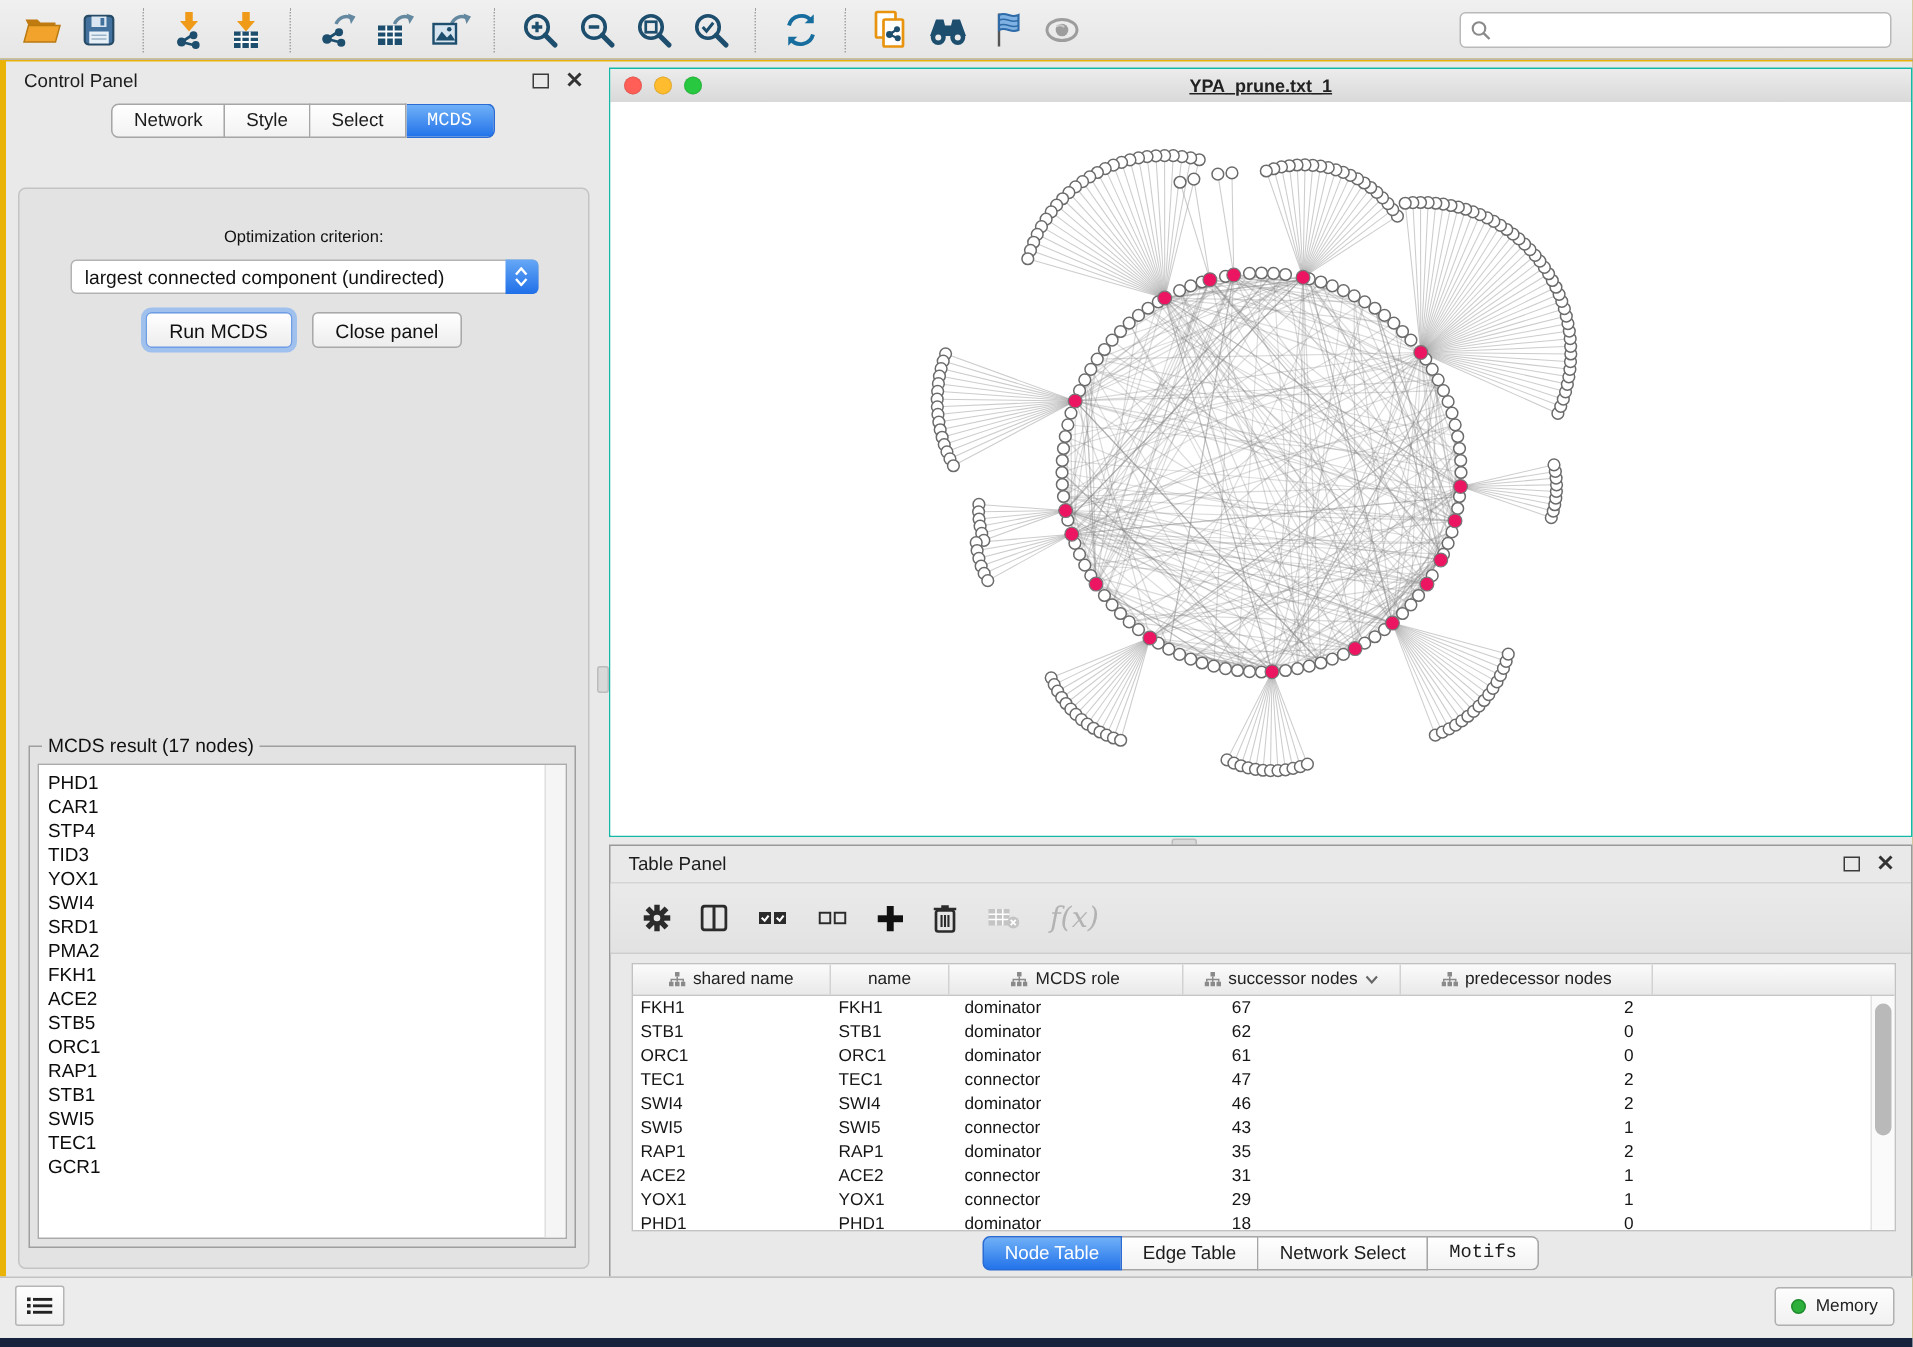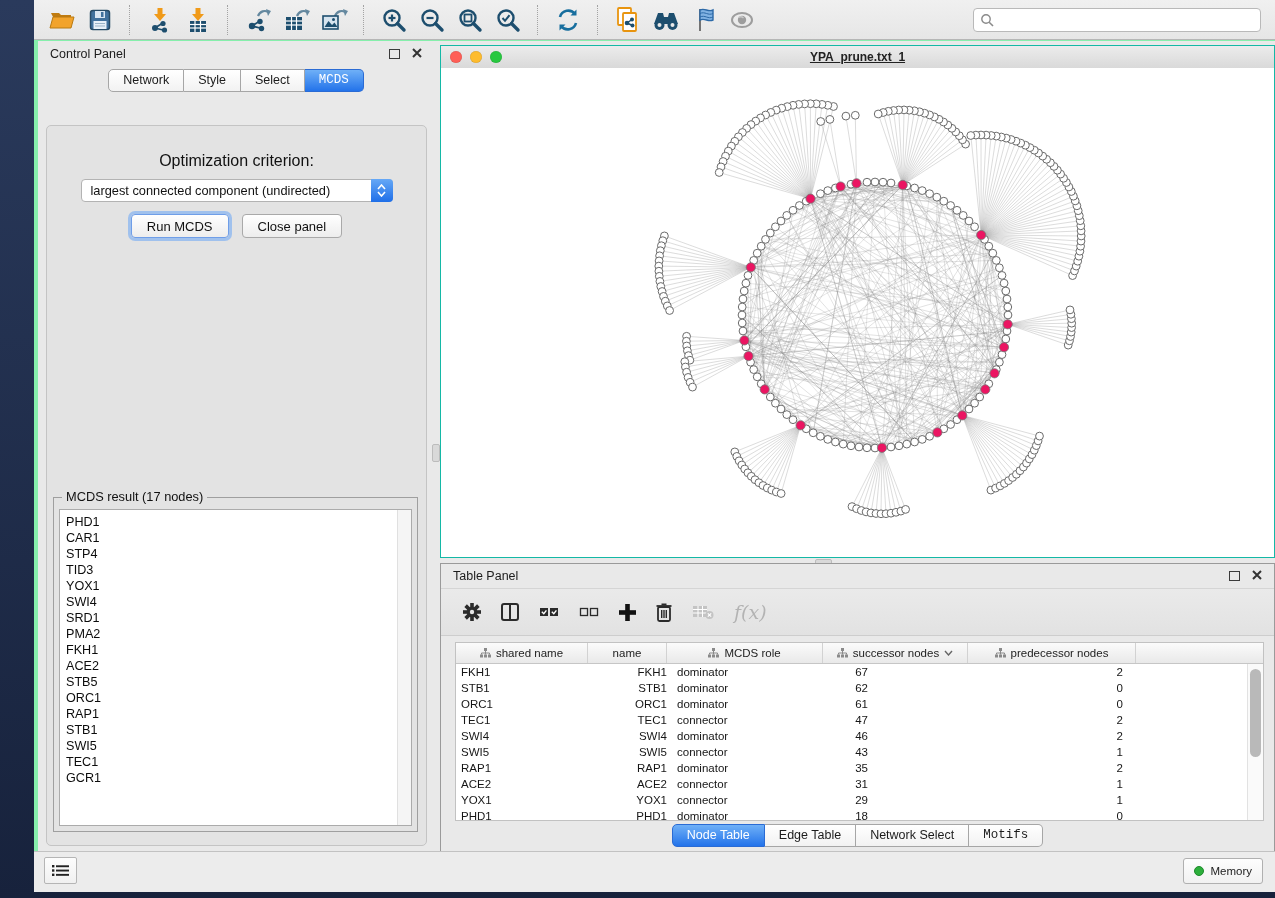--- a/index.html
+++ b/index.html
@@ -2,21 +2,21 @@
 <html><head>
 <meta charset="utf-8">
 <style>
   html,body{margin:0;padding:0;}
   body{
     width:1275px;height:898px;overflow:hidden;position:relative;
     background:linear-gradient(180deg,#2a3a5c,#17223c);
     font-family:"Liberation Sans","DejaVu Sans",sans-serif;
     -webkit-font-smoothing:antialiased;color:#222;
   }
-  .app{position:absolute;left:0;top:0;right:0;bottom:6px;background:#86efac;margin-left:34px;}
+  .app{position:absolute;left:0;top:0;right:0;bottom:6px;background:#eab308;}
   
   .toolbar{position:absolute;left:0;top:0;right:0;height:40px;
     background:linear-gradient(#f0f0f0,#e6e6e6);border-bottom:1px solid #b6b6b6;
     display:flex;align-items:center;padding:0 12px;box-sizing:border-box;gap:6px;}
   .tb-btn{width:32px;height:32px;display:flex;align-items:center;justify-content:center;flex:0 0 auto;}
   .tb-btn svg{display:block;}
   .tb-sep{width:1px;height:30px;border-left:1px dotted #a3a3a3;margin:0 7px;flex:0 0 auto;}
   .search-wrap{margin-left:auto;margin-right:2px;position:relative;width:288px;height:24px;}
   .search-wrap input{width:100%;height:100%;box-sizing:border-box;border:1px solid #b9b9b9;border-radius:4px;
     background:#fff;padding:0 8px 0 26px;font-size:12px;outline:none;}
@@ -27,21 +27,21 @@
   .win-mini-btns{margin-left:auto;display:flex;align-items:center;gap:12px;}
   .float-box{width:9px;height:8px;border:1.5px solid #3b3b3b;display:inline-block;background:transparent;}
   .cp-tabs{position:relative;z-index:3;display:flex;justify-content:center;margin-top:2px;}
   .seg-tab{height:21px;line-height:21px;padding:0 14px;font-size:12.5px;background:linear-gradient(#ffffff,#f2f2f2);
     border:1px solid #a6a6a6;border-left:none;color:#1c1c1c;}
   .seg-tab:first-child{border-left:1px solid #a6a6a6;border-radius:5px 0 0 5px;}
   .seg-tab:last-child{border-radius:0 5px 5px 0;font-family:Liberation Mono, monospace;}
   .seg-tab.active{background:linear-gradient(#6fb0f7,#2373ea);color:#fff;border-color:#2a6bd4;}
   .cp-body{position:absolute;left:8px;right:7px;top:84px;bottom:6px;
     border:1px solid #c4c4c4;border-radius:5px;background:#e3e3e3;z-index:1;}
-  .opt-label{text-align:center;margin-top:26px;font-size:16px;color:#111;}
+  .opt-label{text-align:center;margin-top:26px;font-size:11px;color:#111;}
   .dropdown{position:relative;margin:9px auto 0;width:312px;height:23px;background:#fff;
     border:1px solid #b3b3b3;border-radius:4px;box-sizing:border-box;}
   .dropdown .dd-text{position:absolute;left:9px;top:0;line-height:21px;font-size:12.8px;color:#111;white-space:nowrap;}
   .dd-stepper{position:absolute;right:-1px;top:-1px;width:22px;height:23px;border-radius:0 4px 4px 0;
     background:linear-gradient(#66a8f6,#1f6fe8);display:flex;flex-direction:column;align-items:center;justify-content:center;gap:1px;}
   .btn-row{display:flex;justify-content:center;gap:13px;margin-top:12px;}
   .btn{height:22px;padding:0 15px;border:1px solid #a9a9a9;border-radius:4px;font-size:13px;color:#111;
     background:linear-gradient(#ffffff,#ededed);display:flex;align-items:center;}
   .btn.focused{box-shadow:0 0 0 3px rgba(106,165,245,.55);border-color:#6f9ee8;text-align:center;}
   .mcds-group{position:absolute;left:6px;right:8px;top:371px;bottom:13px;border:1px solid #9f9f9f;}
@@ -63,21 +63,21 @@
   
   .table-win{position:absolute;left:406px;top:563px;right:0;bottom:40px;border:1px solid #9a9a9a;box-sizing:border-box;background:#e9e9e9;}
   .tp-titlebar{height:24px;display:flex;align-items:center;padding:0 12px;font-size:12.5px;color:#1c1c1c;}
   .tp-toolbar{height:46px;margin:0;background:linear-gradient(#eaeaea,#e2e2e2);border-top:1px solid #d5d5d5;border-bottom:1px solid #cdcdcd;
     display:flex;align-items:center;gap:20px;padding:0 22px;}
   .tp-tool{display:flex;align-items:center;justify-content:center;}
   .fx{font-family:"DejaVu Serif","Liberation Serif",serif;font-style:italic;font-size:19px;color:#b3b3b3;}
   .tp-table{position:absolute;left:14px;right:10px;top:78px;bottom:30px;background:#fff;border:1px solid #c2c2c2;overflow:hidden;}
   .t-header{display:flex;height:20px;background:linear-gradient(#fbfbfb,#e9e9e9);border-bottom:1px solid #c6c6c6;font-size:11.5px;color:#222;}
   .th{display:flex;align-items:center;justify-content:center;gap:5px;border-right:1px solid #d2d2d2;box-sizing:border-box;height:100%;}
-  .c0{width:132px;}.c1{width:79px;text-align:right;}.c2{width:156px;}.c3{width:145px;}.c4{width:168px;}
+  .c0{width:132px;}.c1{width:79px;}.c2{width:156px;}.c3{width:145px;}.c4{width:168px;}
   .t-body{font-size:11.5px;color:#161616;}
   .t-row{display:flex;height:16px;align-items:center;}
   .td{box-sizing:border-box;white-space:nowrap;overflow:hidden;}
   .td.c0,.td.c1{padding-left:5px;}
   .td.c2{padding-left:10px;}
   .td.c3{text-align:right;padding-right:100px;}
   .td.c4{text-align:right;padding-right:13px;}
   .t-scroll{position:absolute;right:0;top:21px;bottom:0;width:15px;background:#fafafa;border-left:1px solid #e2e2e2;}
   .t-thumb{position:absolute;left:2px;right:2px;top:5px;height:88px;background:#b9b9b9;border-radius:6px;}
   .tp-tabs{position:absolute;left:0;right:0;bottom:4px;display:flex;justify-content:center;}

